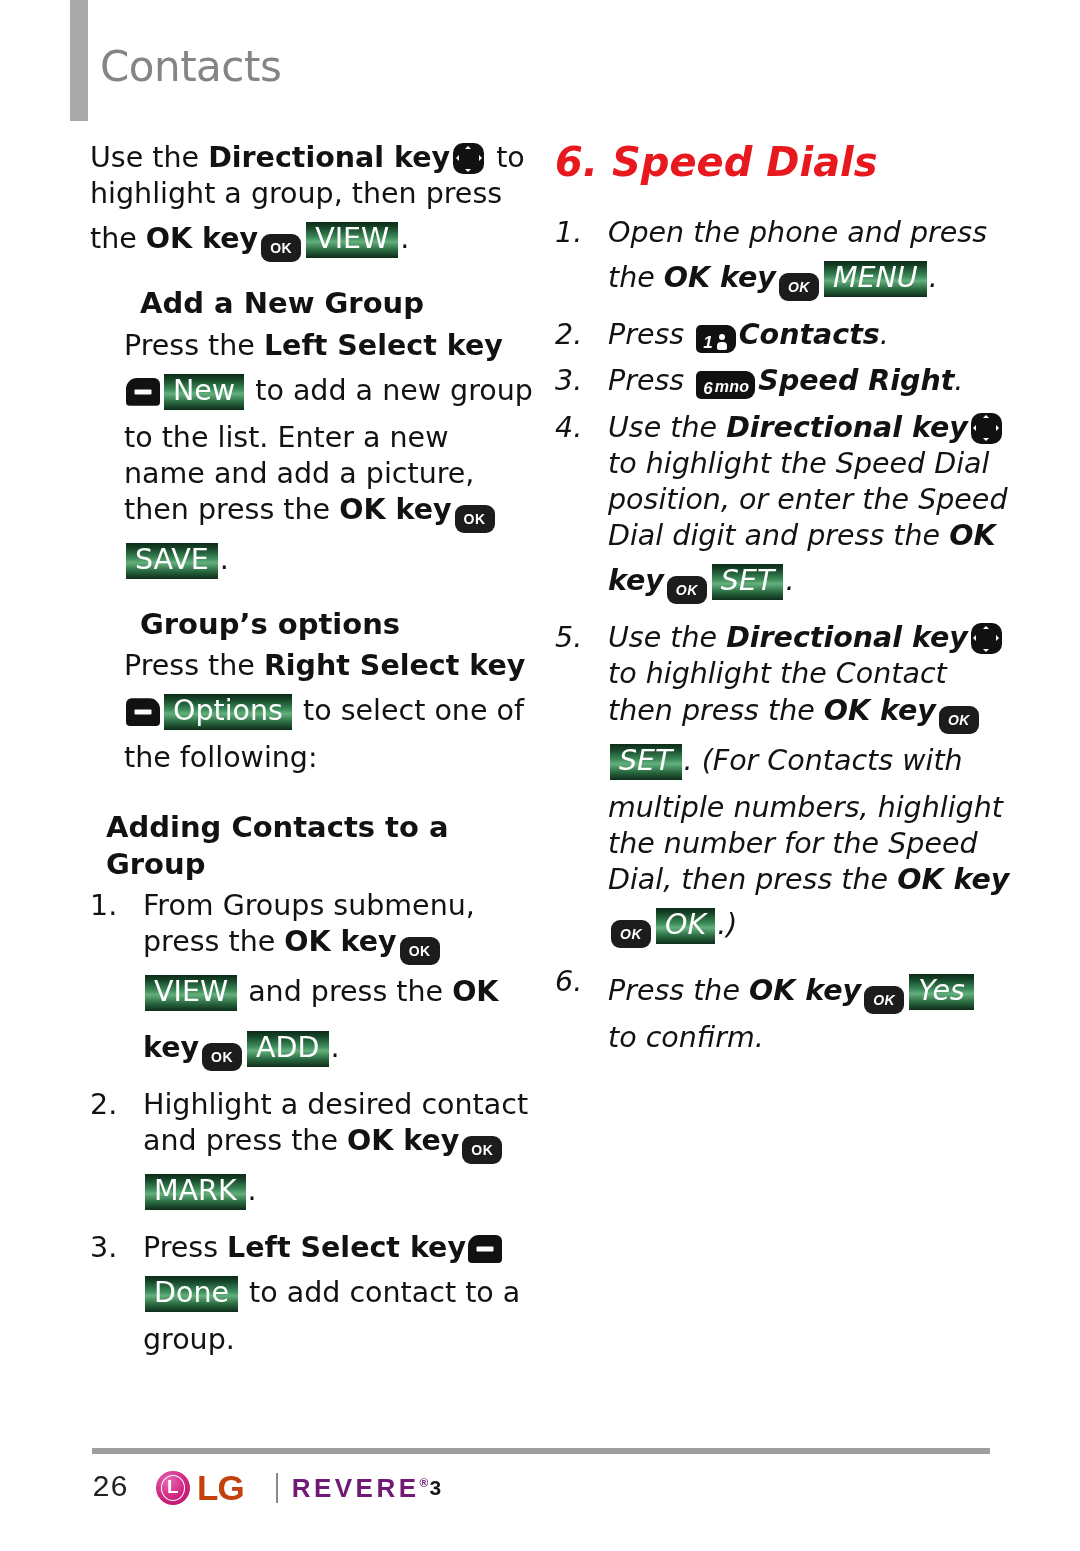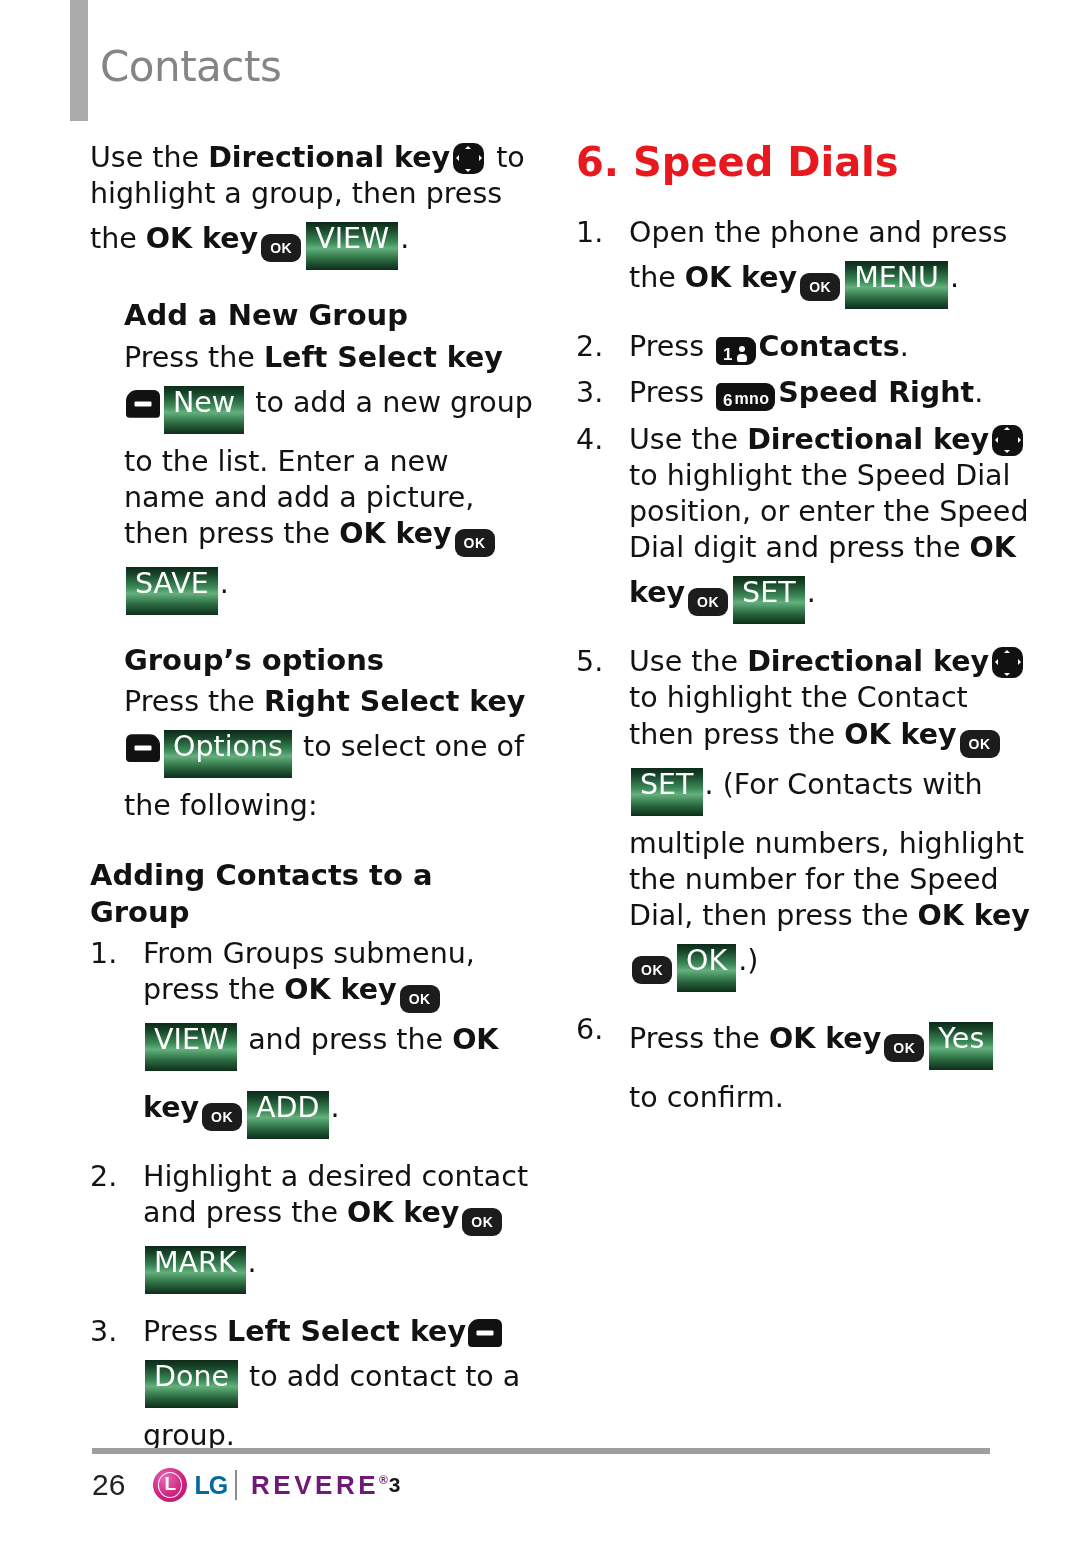--- a/index.html
+++ b/index.html
@@ -40,30 +40,30 @@
   .column {
     position: absolute;
     top: 140px;
     font-size: 28.5px;
     line-height: 36.2px;
     font-family: "DejaVu Sans", sans-serif;
     font-weight: 400;
     color: #121212;
   }
   #col-left  { left: 90px;  width: 445px; }
-  #col-right { left: 576px; width: 455px; }
+  #col-right { left: 555px; width: 455px; font-style: italic; }
 
   .para { margin: 0 0 2px 0; }
   .gap-sm { height: 9px; }
   .gap-md { height: 16px; }
 
   .heading-sub {
     font-weight: 700;
     font-size: 29px;
-    margin: 6px 0 6px 0;
+    margin: 6px 0 6px 16px;
     padding-left: 34px;
   }
   .heading-sub.flush { padding-left: 0; }
 
   .indent { padding-left: 34px; }
 
   .bold { font-weight: 700; }
 
   
   #speed-dials-heading {
@@ -198,21 +198,21 @@
     width: 10px; height: 8px;
     border-radius: 4px 4px 2px 2px;
     background: #ffffff;
   }
 
   
   .badge {
     display: inline-block;
     color: #ffffff;
     font-weight: 400;
-    padding: 1px 9px 15px 9px;
+    padding: 1px 9px 3px 9px;
     margin: 10px 2px;
     vertical-align: 0px;
     background:
       linear-gradient(to bottom,
         #0e2f1c 0%,
         #17492a 14%,
         #3f8f5c 42%,
         #5fae78 56%,
         #2c6e44 76%,
         #11insert 100%);
@@ -240,21 +240,21 @@
   #footer {
     position: absolute;
     left: 92px;
     top: 1468px;
     display: flex;
     align-items: center;
   }
   #page-number {
     font-size: 30px;
     color: #222222;
-    font-family: Liberation Sans, sans-serif;
+    font-family: Liberation Mono, monospace;
     margin-right: 28px;
   }
   #lg-mark {
     width: 34px; height: 34px;
     border-radius: 50%;
     background: radial-gradient(circle at 36% 30%, #e668b4 0%, #d0237e 55%, #b01268 100%);
     position: relative;
     margin-right: 7px;
   }
   #lg-mark::before {
@@ -269,26 +269,26 @@
   #lg-mark::after {
     content: "L";
     position: absolute;
     left: 11px; top: 5px;
     color: #ffffff;
     font-size: 19px;
     font-weight: 700;
     font-family: "Liberation Sans", sans-serif;
   }
   #lg-word {
-    font-size: 25px;
-    font-weight: 700;
-    color: #0369a1;
+    font-size: 35px;
+    font-weight: 700;
+    color: #c2410c;
     letter-spacing: -1px;
     font-family: "Liberation Sans", sans-serif;
-    margin-right: 8px;
+    margin-right: 32px;
   }
   #lg-divider {
     width: 2px; height: 30px;
     background: #8c8c8c;
     margin-right: 14px;
   }
   #model-name {
     font-size: 26px;
     font-weight: 700;
     color: #701a75;

